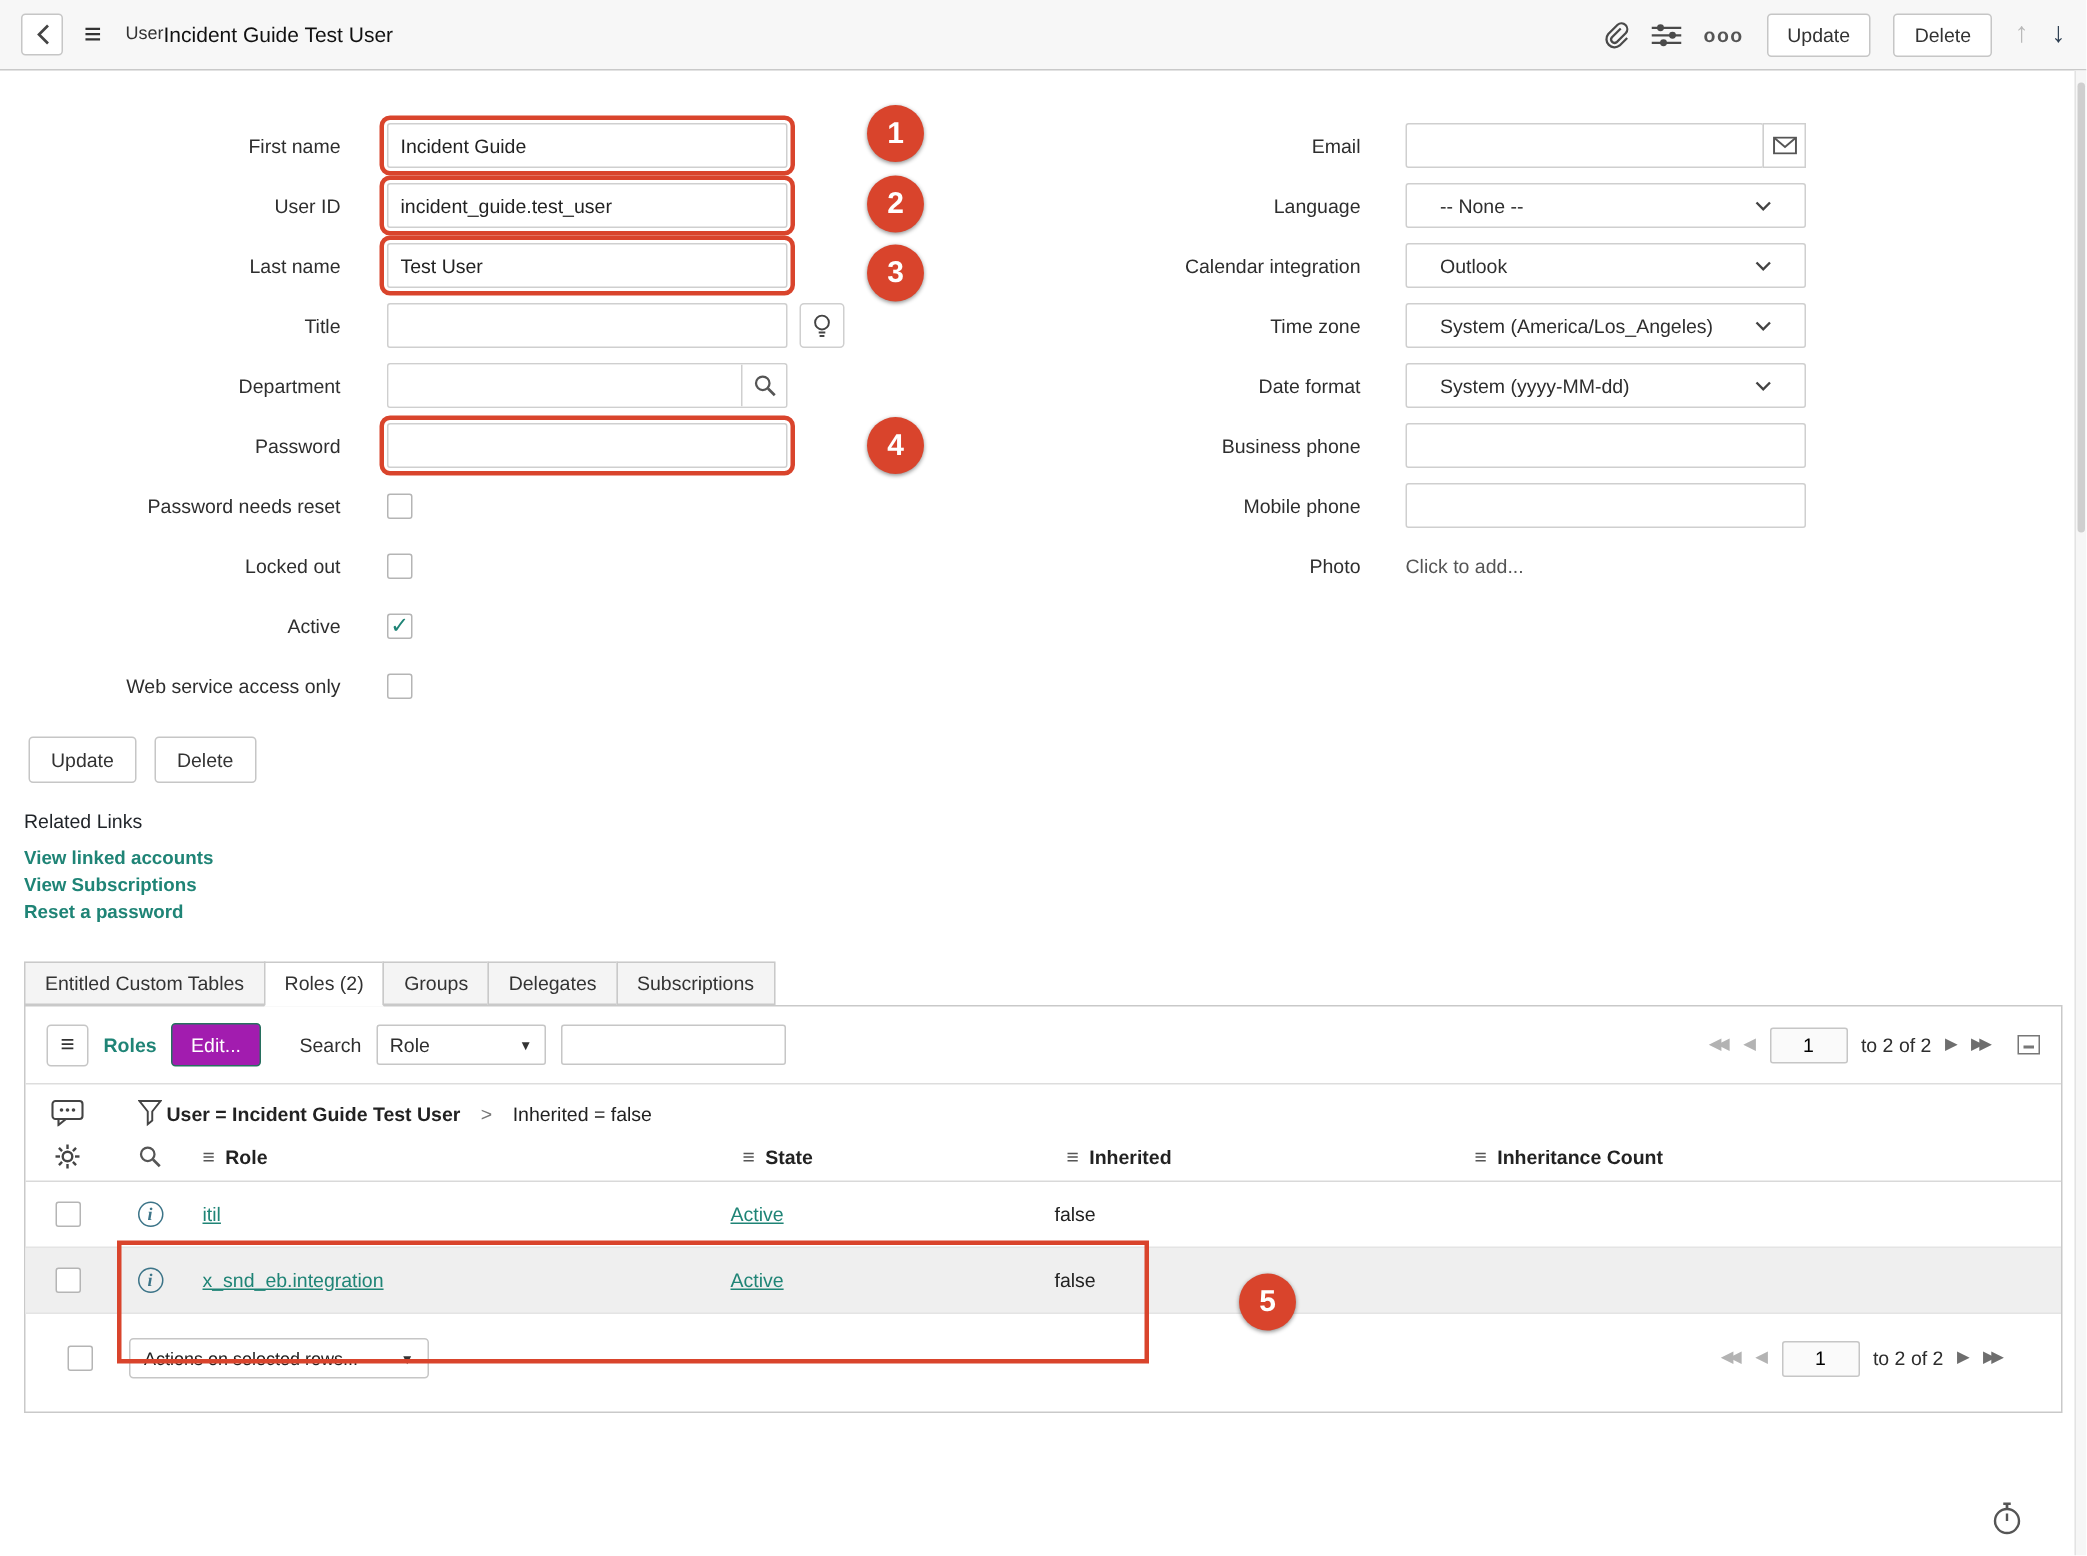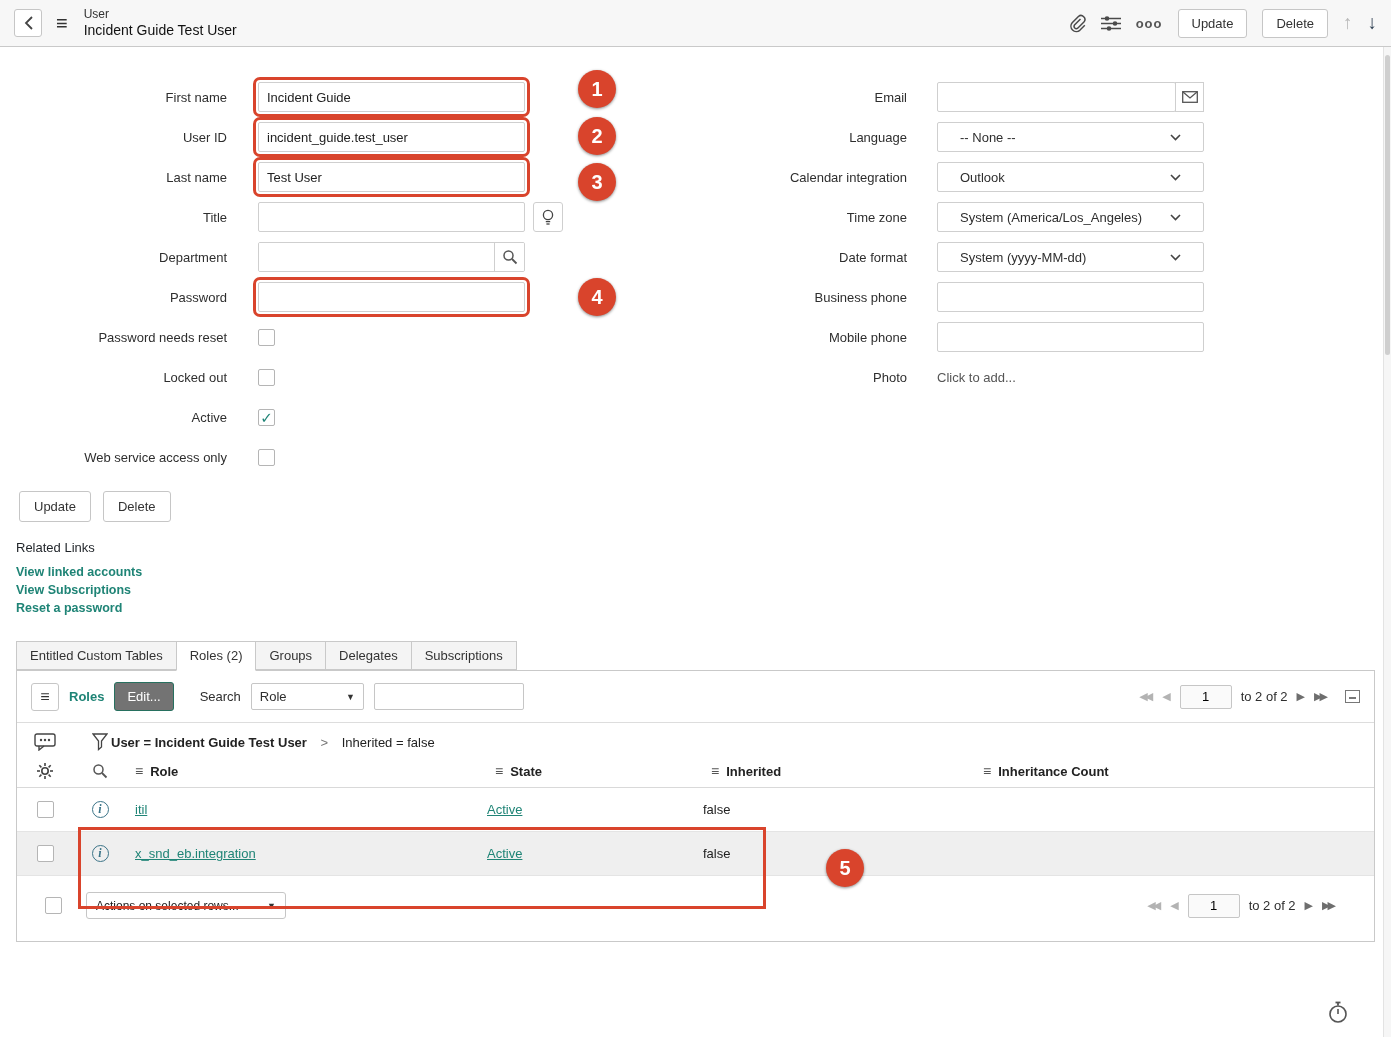--- a/index.html
+++ b/index.html
@@ -3,21 +3,21 @@
 <meta charset="utf-8">
 <style>
   *{box-sizing:border-box;margin:0;padding:0}
   html,body{width:1391px;height:1037px}
   body{font-family:"Liberation Sans","DejaVu Sans",sans-serif;font-size:13px;color:#2e2e2e;background:#fff;position:relative;overflow:hidden}
 
   
   .topbar{height:47px;background:#f7f7f7;border-bottom:1px solid #c9c9c9;display:flex;align-items:center;padding:0 14px;gap:10px}
   .back-btn{width:28px;height:28px;background:#fff;border:1px solid #c6c6c6;border-radius:3px;display:flex;align-items:center;justify-content:center;cursor:pointer}
   .ham{font-size:20px;color:#333;margin:0 4px;cursor:pointer;line-height:1}
-  .titles{display:flex;flex-direction:column;line-height:1.2;margin-left:2px}
+  .titles{display:flex;flex-direction:row;line-height:1.2;margin-left:2px}
   .rec-type{font-size:12px;color:#333}
   .rec-title{font-size:14px;color:#111}
   .header-right{margin-left:auto;display:flex;align-items:center;gap:15px}
   .hicon{display:flex;align-items:center;cursor:pointer}
   .more{font-size:13px;font-weight:700;letter-spacing:1px;color:#555;cursor:pointer}
   .hbtn{background:#fff;border:1px solid #c6c6c6;border-radius:3px;padding:6px 13px;font:inherit;color:#333;cursor:pointer}
   .nav-up{font-size:19px;color:#b9b9b9;font-weight:700;cursor:pointer}
   .nav-down{font-size:19px;color:#2c3d50;font-weight:700;cursor:pointer}
 
   
@@ -54,21 +54,21 @@
   
   .tabs{display:flex;margin:24px 0 0 16px;position:relative;z-index:2}
   .tab{padding:6px 13px;border:1px solid #c9c9c9;background:#f4f4f4;color:#333;cursor:pointer;margin-left:-1px}
   .tab:first-child{margin-left:0}
   .tab.active{background:#fff;border-bottom:1px solid #fff;margin-bottom:-1px}
 
   .listbox{margin:0 16px;border:1px solid #c9c9c9;background:#fff;position:relative;z-index:1;padding-bottom:22px}
   .ltoolbar{display:flex;align-items:center;gap:10px;padding:11px 14px;border-bottom:1px solid #ddd}
   .ctx-btn{width:28px;height:28px;border:1px solid #c6c6c6;border-radius:3px;background:#fff;display:flex;align-items:center;justify-content:center;font-size:16px;color:#333;cursor:pointer}
   .list-title{color:#1f8476;font-weight:700}
-  .edit-btn{background:#737373;color:#fff;border:1px solid #27705f;border-radius:3px;padding:6px 12px;font:inherit;cursor:pointer}
+  .edit-btn{background:#a21caf;color:#fff;border:1px solid #27705f;border-radius:3px;padding:6px 12px;font:inherit;cursor:pointer}
   .search-lbl{margin-left:16px;color:#2e2e2e}
   .col-sel{width:113px;height:27px;border:1px solid #c6c6c6;border-radius:2px;background:#fff;display:flex;align-items:center;justify-content:space-between;padding:0 8px;cursor:pointer}
   .ddown{font-size:9px;color:#333}
   .search-input{width:150px;height:27px;border:1px solid #c6c6c6;border-radius:2px;padding:0 8px;font:inherit}
   .pag{display:flex;align-items:center;gap:9px}
   .ltoolbar .pag{margin-left:auto}
   .pg-ico{font-size:11px;cursor:pointer;line-height:1}
   .pg-ico.dbl{letter-spacing:-3px;padding-right:3px}
   .pg-ico.dis{color:#b3b3b3}
   .pg-ico.act{color:#6e6e6e}

